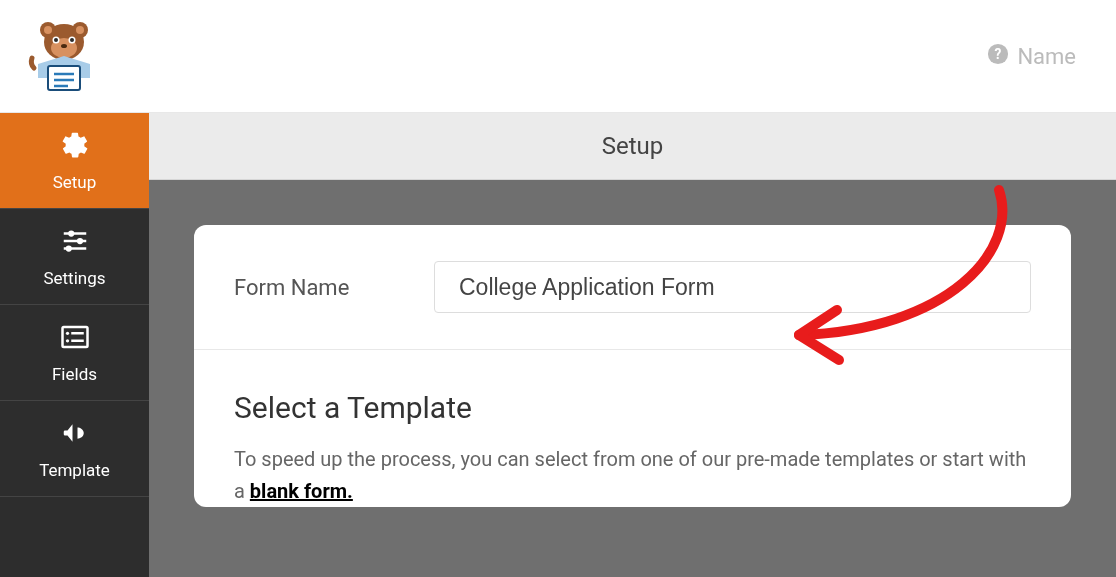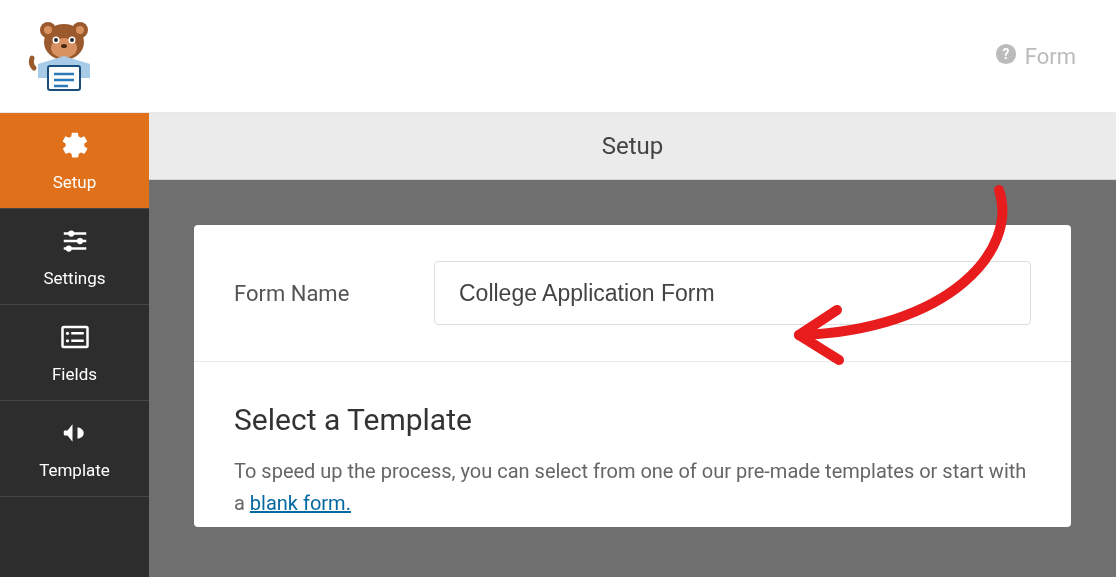--- a/index.html
+++ b/index.html
@@ -71,62 +71,62 @@
       height: 67px;
       display: flex;
       align-items: center;
       justify-content: center;
       color: #444;
       font-size: 24px;
     }
     .panel {
       margin: 45px 45px 0 45px;
       background: #fff;
-      border-radius: 4px;
+      border-radius: 12px;
     }
     .form-name-row {
       display: flex;
       align-items: center;
       padding: 36px 40px;
       border-bottom: 1px solid #e8e8e8;
     }
     .form-name-label {
       width: 200px;
       color: #555;
       font-size: 22px;
     }
     .form-name-input {
       flex: 1;
-      height: 64px;
+      height: 52px;
       padding: 8px 24px;
       font-size: 23px;
       color: #444;
       border: 1px solid #ddd;
       border-radius: 4px;
       background: #fff;
       outline: none;
     }
     .template-section {
-      padding: 40px 40px 8px 40px;
+      padding: 40px 40px 0 40px;
     }
     .template-heading {
       font-size: 30px;
       color: #333;
       font-weight: 400;
       margin-bottom: 18px;
     }
     .template-desc {
       font-size: 20px;
       color: #666;
       line-height: 1.6;
     }
     .template-desc a {
-      color: #0369a1;
+      color: #000000;
       text-decoration: underline;
-      font-weight: 400;
+      font-weight: 700;
     }
     .arrow-anno {
       position: absolute;
       top: 67px;
       left: 590px;
       width: 290px;
       height: 200px;
       pointer-events: none;
     }
   </style>
@@ -155,21 +155,21 @@
       <path d="M 8 42 Q 6 48 10 52" stroke="#9b5a2e" stroke-width="5" fill="none" stroke-linecap="round"></path>
     </svg>
   </div>
   <div class="help-link">
     <span>
       <svg viewBox="0 0 24 24">
           <circle cx="12" cy="12" r="11" fill="#bbb"></circle>
           <text x="12" y="17" text-anchor="middle" font-size="15" fill="#fff" font-weight="bold">?</text>
         </svg>
     </span>
-    <span>Form</span>
+    <span>Name</span>
   </div>
 </div>
 
 <div class="main-area">
   <div class="sidebar">
     <div class="sidebar-item active">
       <span>
         <svg viewBox="0 0 24 24">
             <path d="M12,8a4,4 0 1,0 0,8a4,4 0 1,0 0,-8M19.4,13c0,-.3.1,-.7.1,-1s0,-.7-.1,-1l2.1,-1.6c.2,-.1.2,-.4.1,-.6l-2,-3.5c-.1,-.2-.4,-.3-.6,-.2l-2.5,1c-.5,-.4-1.1,-.7-1.7,-1l-.4,-2.6c0,-.2-.2,-.4-.5,-.4h-4c-.2,0-.4.2-.5.4l-.4,2.6c-.6.2-1.2.6-1.7,1l-2.5,-1c-.2,-.1-.5,0-.6.2l-2,3.5c-.1.2-.1.5.1.6L4.6,11c0,.3-.1.7-.1,1s0,.7.1,1l-2.1,1.6c-.2.1-.2.4-.1.6l2,3.5c.1.2.4.3.6.2l2.5,-1c.5.4,1.1.7,1.7,1l.4,2.6c0,.2.2.4.5.4h4c.2,0,.4-.2.5-.4l.4,-2.6c.6-.2,1.2-.6,1.7,-1l2.5,1c.2.1.5,0,.6-.2l2,-3.5c.1-.2.1-.5-.1-.6L19.4,13z"></path>
           </svg>

